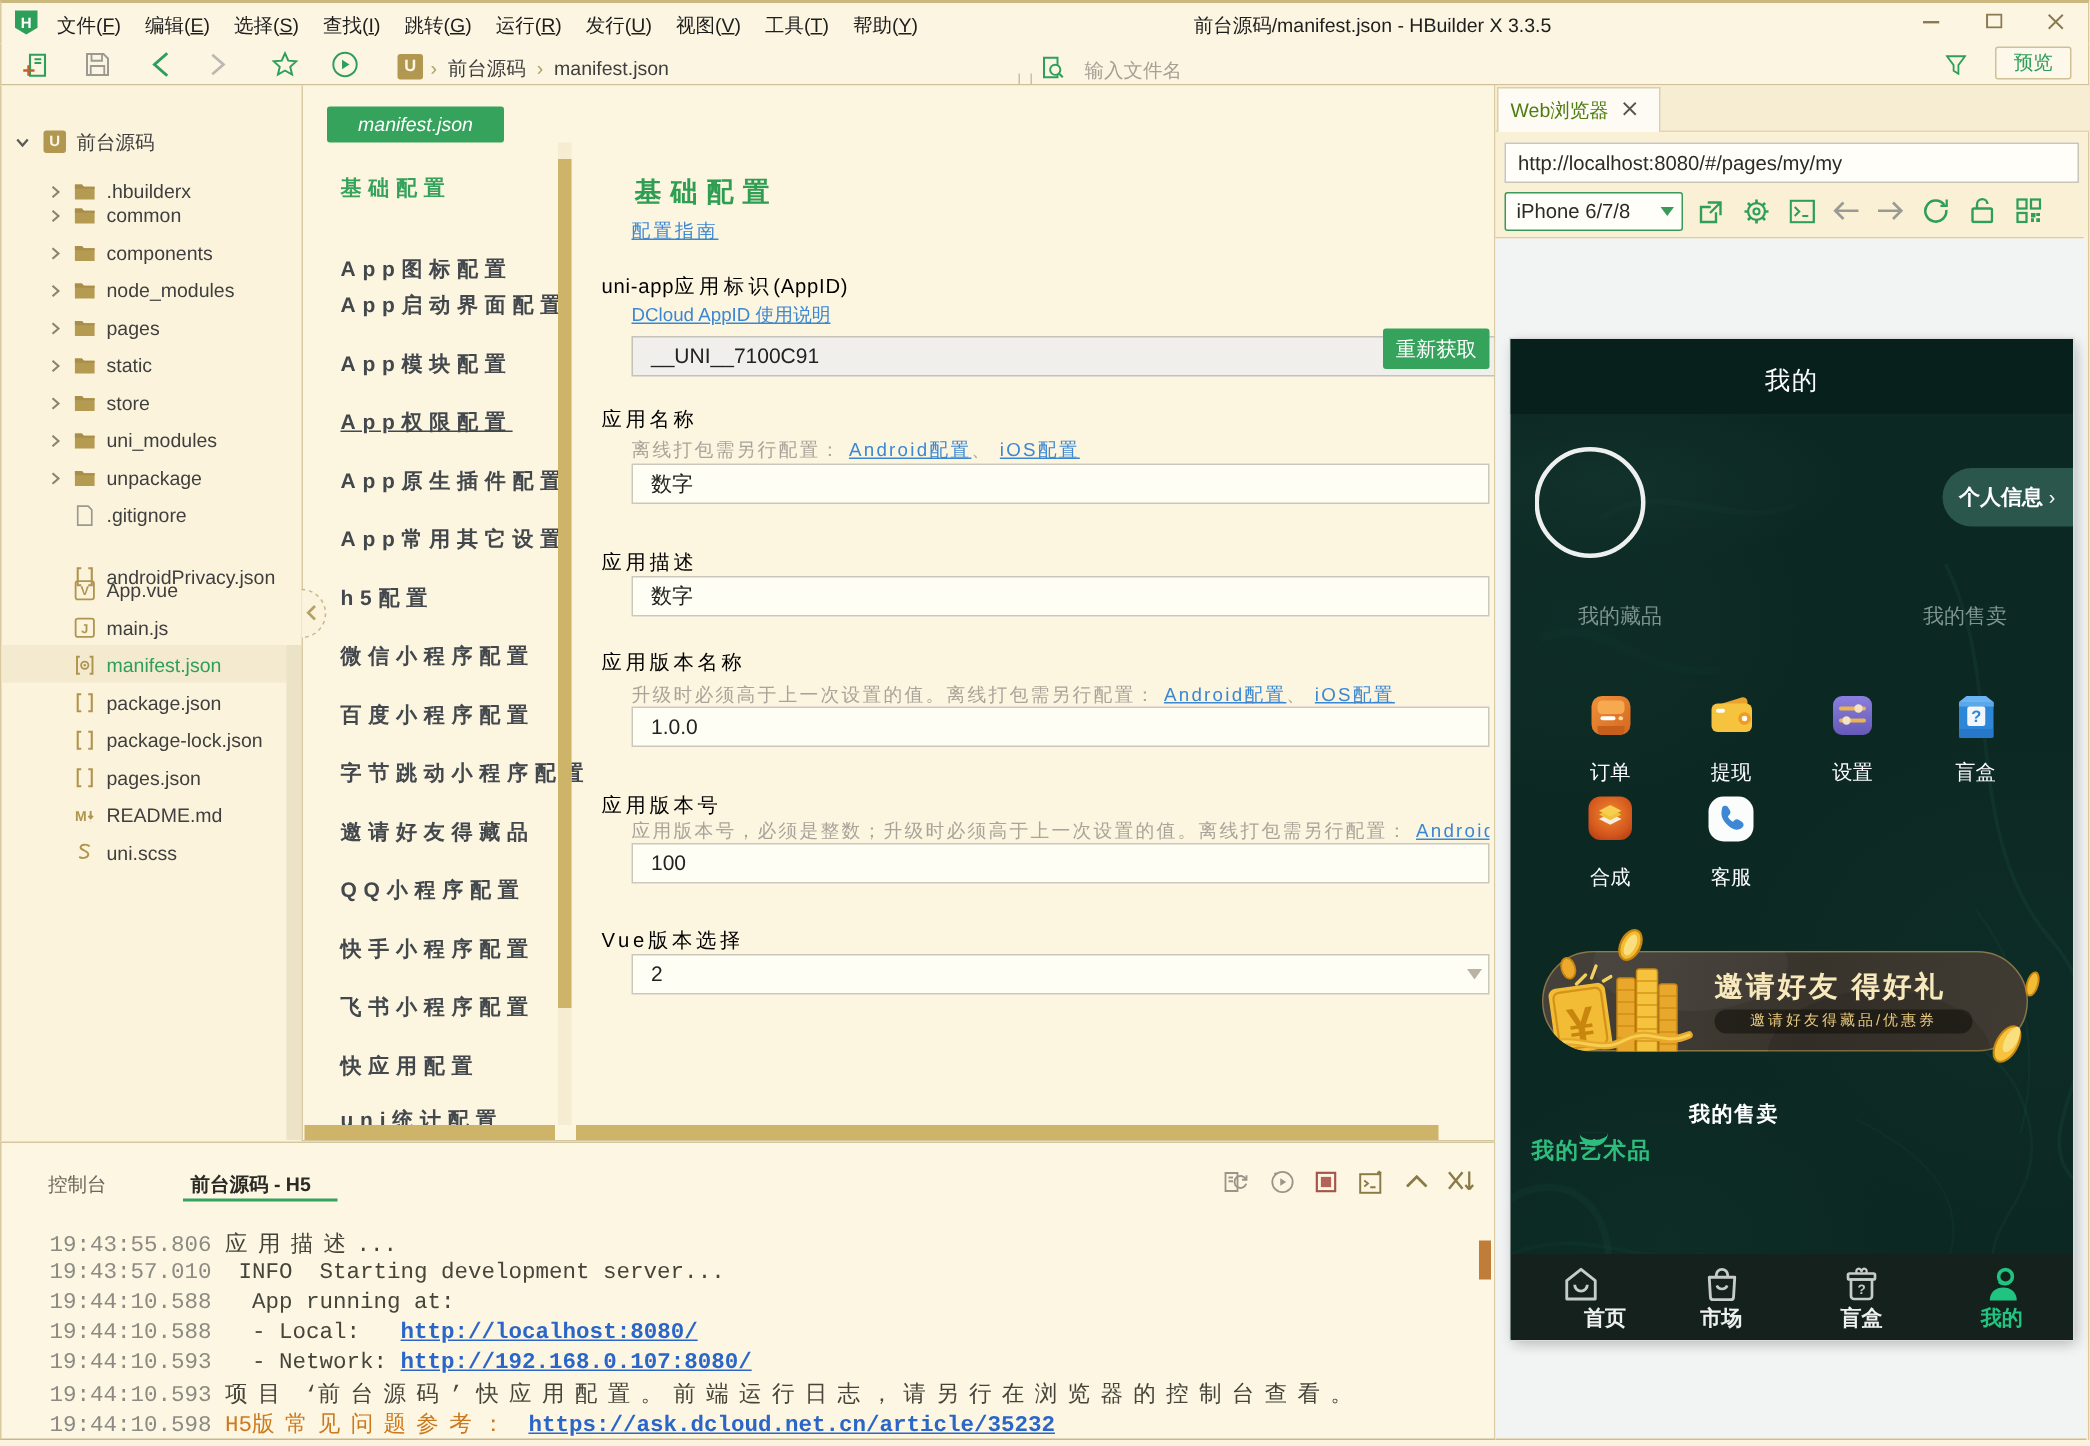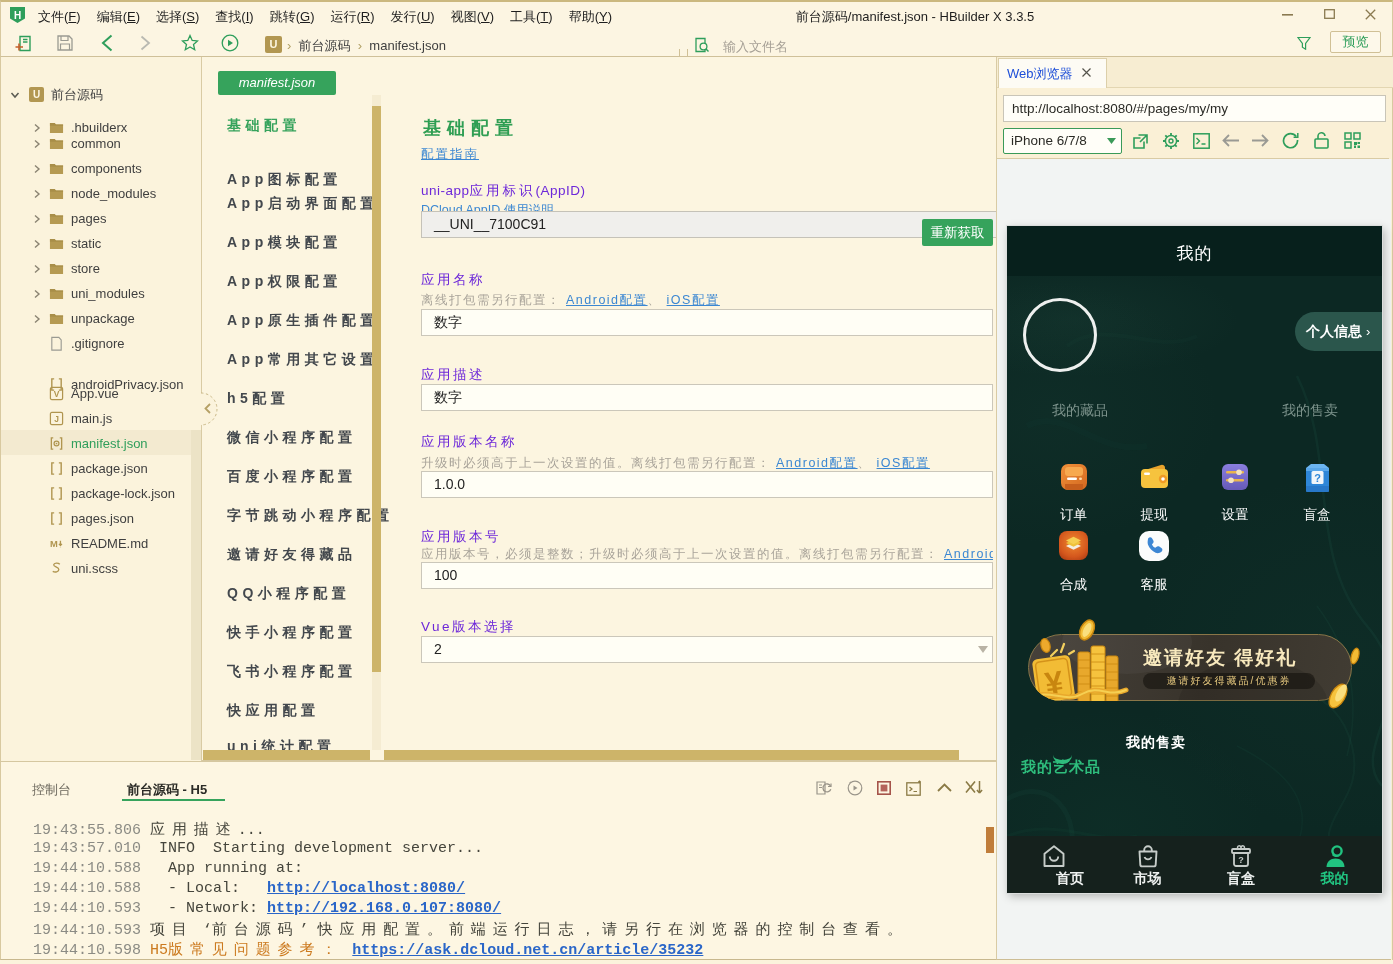--- a/index.html
+++ b/index.html
@@ -1,20 +1,20 @@
 <!DOCTYPE html>
 <html><head><meta charset="utf-8"><style>
 *{margin:0;padding:0;box-sizing:border-box}
 html,body{width:1393px;height:964px}
 body{position:relative;font-family:"Liberation Sans",sans-serif;background:#fbf3dc;overflow:hidden}
 .abs{position:absolute}
 .trow{position:absolute;left:2px;width:188px;height:25px;display:flex;align-items:center;font-size:13px;color:#3f3f3f;white-space:nowrap}
 .tico{width:15px;height:15px;flex:none;margin-right:7px}
 .nav{position:absolute;left:227px;font-size:14px;font-weight:bold;color:#43484d;white-space:nowrap;letter-spacing:4.5px}
-.flabel{position:absolute;left:421px;font-size:13.5px;color:#6d28d9;white-space:nowrap;letter-spacing:2.5px}
+.flabel{position:absolute;left:401px;font-size:13.5px;color:#000000;white-space:nowrap;letter-spacing:2.5px}
 .fhint{position:absolute;left:421px;font-size:12.5px;color:#a9a49a;white-space:nowrap;letter-spacing:1.5px;width:572px;overflow:hidden}
 .ck{letter-spacing:6.9px}
 .bl{color:#3b87d2;text-decoration:underline}
 .finput{position:absolute;left:421px;width:572px;height:27px;background:#fffef5;border:1px solid #cbc7ba;font-size:14px;color:#222;line-height:25px;padding-left:12px}
 .log{position:absolute;left:33px;font-family:"Liberation Mono",monospace;font-size:15px;color:#45453c;white-space:pre}
 .ts{color:#8b8b84}
 .lnk{color:#2a66c8;text-decoration:underline;font-weight:bold}
 .menu{font-size:13px;color:#1e1e1e}
 .plabel{position:absolute;color:#fff;font-size:13.5px;text-align:center;white-space:nowrap}
 </style></head>
@@ -234,40 +234,40 @@
 <svg class="abs" style="left:204px;top:403px;z-index:7" width="7" height="11" viewBox="0 0 7 11">
     <path d="M6 1L1.5 5.5 6 10" fill="none" stroke="#b5a065" stroke-width="1.8"></path>
   </svg>
 
 <div class="abs" style="left:202px;top:57px;width:794px;height:704px;background:#fcf5e0"></div>
 <div class="abs" style="left:218px;top:71px;width:118px;height:24px;background:#36a35c;border-radius:2px;color:#fff;font-size:13px;font-style:italic;text-align:center;line-height:24px">manifest.json</div>
 <div class="nav" style="top:117px;color:#36a35c;">基础配置</div>
 <div class="nav" style="top:171px;">App图标配置</div>
 <div class="nav" style="top:195px;">App启动界面配置</div>
 <div class="nav" style="top:234px;">App模块配置</div>
-<div class="nav" style="top:273px;">App权限配置</div>
+<div class="nav" style="top:273px;text-decoration:underline;">App权限配置</div>
 <div class="nav" style="top:312px;">App原生插件配置</div>
 <div class="nav" style="top:351px;">App常用其它设置</div>
 <div class="nav" style="top:390px;">h5配置</div>
 <div class="nav" style="top:429px;">微信小程序配置</div>
 <div class="nav" style="top:468px;">百度小程序配置</div>
 <div class="nav" style="top:507px;">字节跳动小程序配置</div>
 <div class="nav" style="top:546px;">邀请好友得藏品</div>
 <div class="nav" style="top:585px;">QQ小程序配置</div>
 <div class="nav" style="top:624px;">快手小程序配置</div>
 <div class="nav" style="top:663px;">飞书小程序配置</div>
 <div class="nav" style="top:702px;">快应用配置</div>
 <div class="nav" style="top:738px;">uni统计配置</div>
 <div class="abs" style="left:372px;top:95px;width:9px;height:655px;background:#f5ecd2"></div>
 <div class="abs" style="left:372px;top:106px;width:9px;height:566px;background:#cdb469"></div>
 <div class="abs" style="left:423px;top:116px;font-size:18px;font-weight:bold;color:#2f9e53;letter-spacing:6px">基础配置</div>
 <div class="abs" style="left:421px;top:146px;font-size:12.5px;letter-spacing:2px"><span class="bl">配置指南</span></div>
 <div class="flabel" style="top:182px;letter-spacing:.5px">uni-app<span style="letter-spacing:3px">应用标识</span>(AppID)</div>
 <div class="abs" style="left:421px;top:202px;font-size:12.5px"><span class="bl">DCloud AppID 使用说明</span></div>
-<div class="finput" style="top:211px;width:578px;background:#f0efec;border-color:#c5c2b8">__UNI__7100C91</div>
+<div class="finput" style="top:224px;width:578px;background:#f0efec;border-color:#c5c2b8">__UNI__7100C91</div>
 <div class="abs" style="left:922px;top:219px;width:71px;height:27px;background:#36a35c;border-radius:2px;color:#fff;font-size:13.5px;text-align:center;line-height:27px">重新获取</div>
 <div class="flabel" style="top:271px">应用名称</div>
 <div class="fhint" style="top:292px">离线打包需另行配置：  <span class="bl">Android配置</span>、 <span class="bl">iOS配置</span></div>
 <div class="finput" style="top:309px">数字</div>
 <div class="flabel" style="top:366px">应用描述</div>
 <div class="finput" style="top:384px">数字</div>
 <div class="flabel" style="top:433px">应用版本名称</div>
 <div class="fhint" style="top:455px">升级时必须高于上一次设置的值。离线打包需另行配置：  <span class="bl">Android配置</span>、 <span class="bl">iOS配置</span></div>
 <div class="finput" style="top:471px">1.0.0</div>
 <div class="flabel" style="top:528px">应用版本号</div>
@@ -319,21 +319,21 @@
 <div class="log" style="top:860px"><span class="ts">19:44:10.588</span>   App running at:</div>
 <div class="log" style="top:880px"><span class="ts">19:44:10.588</span>   - Local:   <span class="lnk">http://localhost:8080/</span></div>
 <div class="log" style="top:900px"><span class="ts">19:44:10.593</span>   - Network: <span class="lnk">http://192.168.0.107:8080/</span></div>
 <div class="log" style="top:920px"><span class="ts">19:44:10.593</span> <span class="ck">项目</span> ‘<span class="ck">前台源码</span>’ <span class="ck">快应用配置。前端运行日志，请另行在浏览器的控制台查看。</span></div>
 <div class="log" style="top:940px"><span class="ts">19:44:10.598</span> <span style="color:#cc7a1f">H5<span class="ck">版常见问题参考：</span> </span><span class="lnk">https://ask.dcloud.net.cn/article/35232</span></div>
 <div class="abs" style="left:986px;top:827px;width:8px;height:26px;background:#c07d3a"></div>
 
 <div class="abs" style="left:997px;top:57px;width:396px;height:903px;background:#faf0d6;border-right:1px solid #d8c9a0"></div>
 <div class="abs" style="left:997px;top:57px;width:396px;height:31px;background:#f7edd2;border-bottom:1px solid #e3d6b2"></div>
 <div class="abs" style="left:998px;top:58px;width:109px;height:30px;background:#fdfbf4;border:1px solid #dccfa9;border-bottom:none"></div>
-<div class="abs" style="left:1007px;top:65px;font-size:13px;color:#1d4ed8">Web浏览器</div>
+<div class="abs" style="left:1007px;top:65px;font-size:13px;color:#4d7c0f">Web浏览器</div>
 <svg class="abs" style="left:1081px;top:67px" width="11" height="11" viewBox="0 0 11 11">
     <path d="M1.5 1.5l8 8m0-8l-8 8" stroke="#55544c" stroke-width="1.2"></path>
   </svg>
 <div class="abs" style="left:1003px;top:95px;width:383px;height:27px;background:#fffef8;border:1px solid #c9c5b8"></div>
 <div class="abs" style="left:1012px;top:101px;font-size:13.5px;color:#2b2b26">http://localhost:8080/#/pages/my/my</div>
 <div class="abs" style="left:1003px;top:128px;width:119px;height:26px;background:#fffef8;border:1.5px solid #3a9a58;border-radius:2px"></div>
 <div class="abs" style="left:1011px;top:133px;font-size:13.5px;color:#2b2b26">iPhone 6/7/8</div>
 <svg class="abs" style="left:1107px;top:138px" width="9" height="6" viewBox="0 0 9 6">
     <path d="M0 0h9L4.5 6z" fill="#3a9a58"></path>
   </svg>

